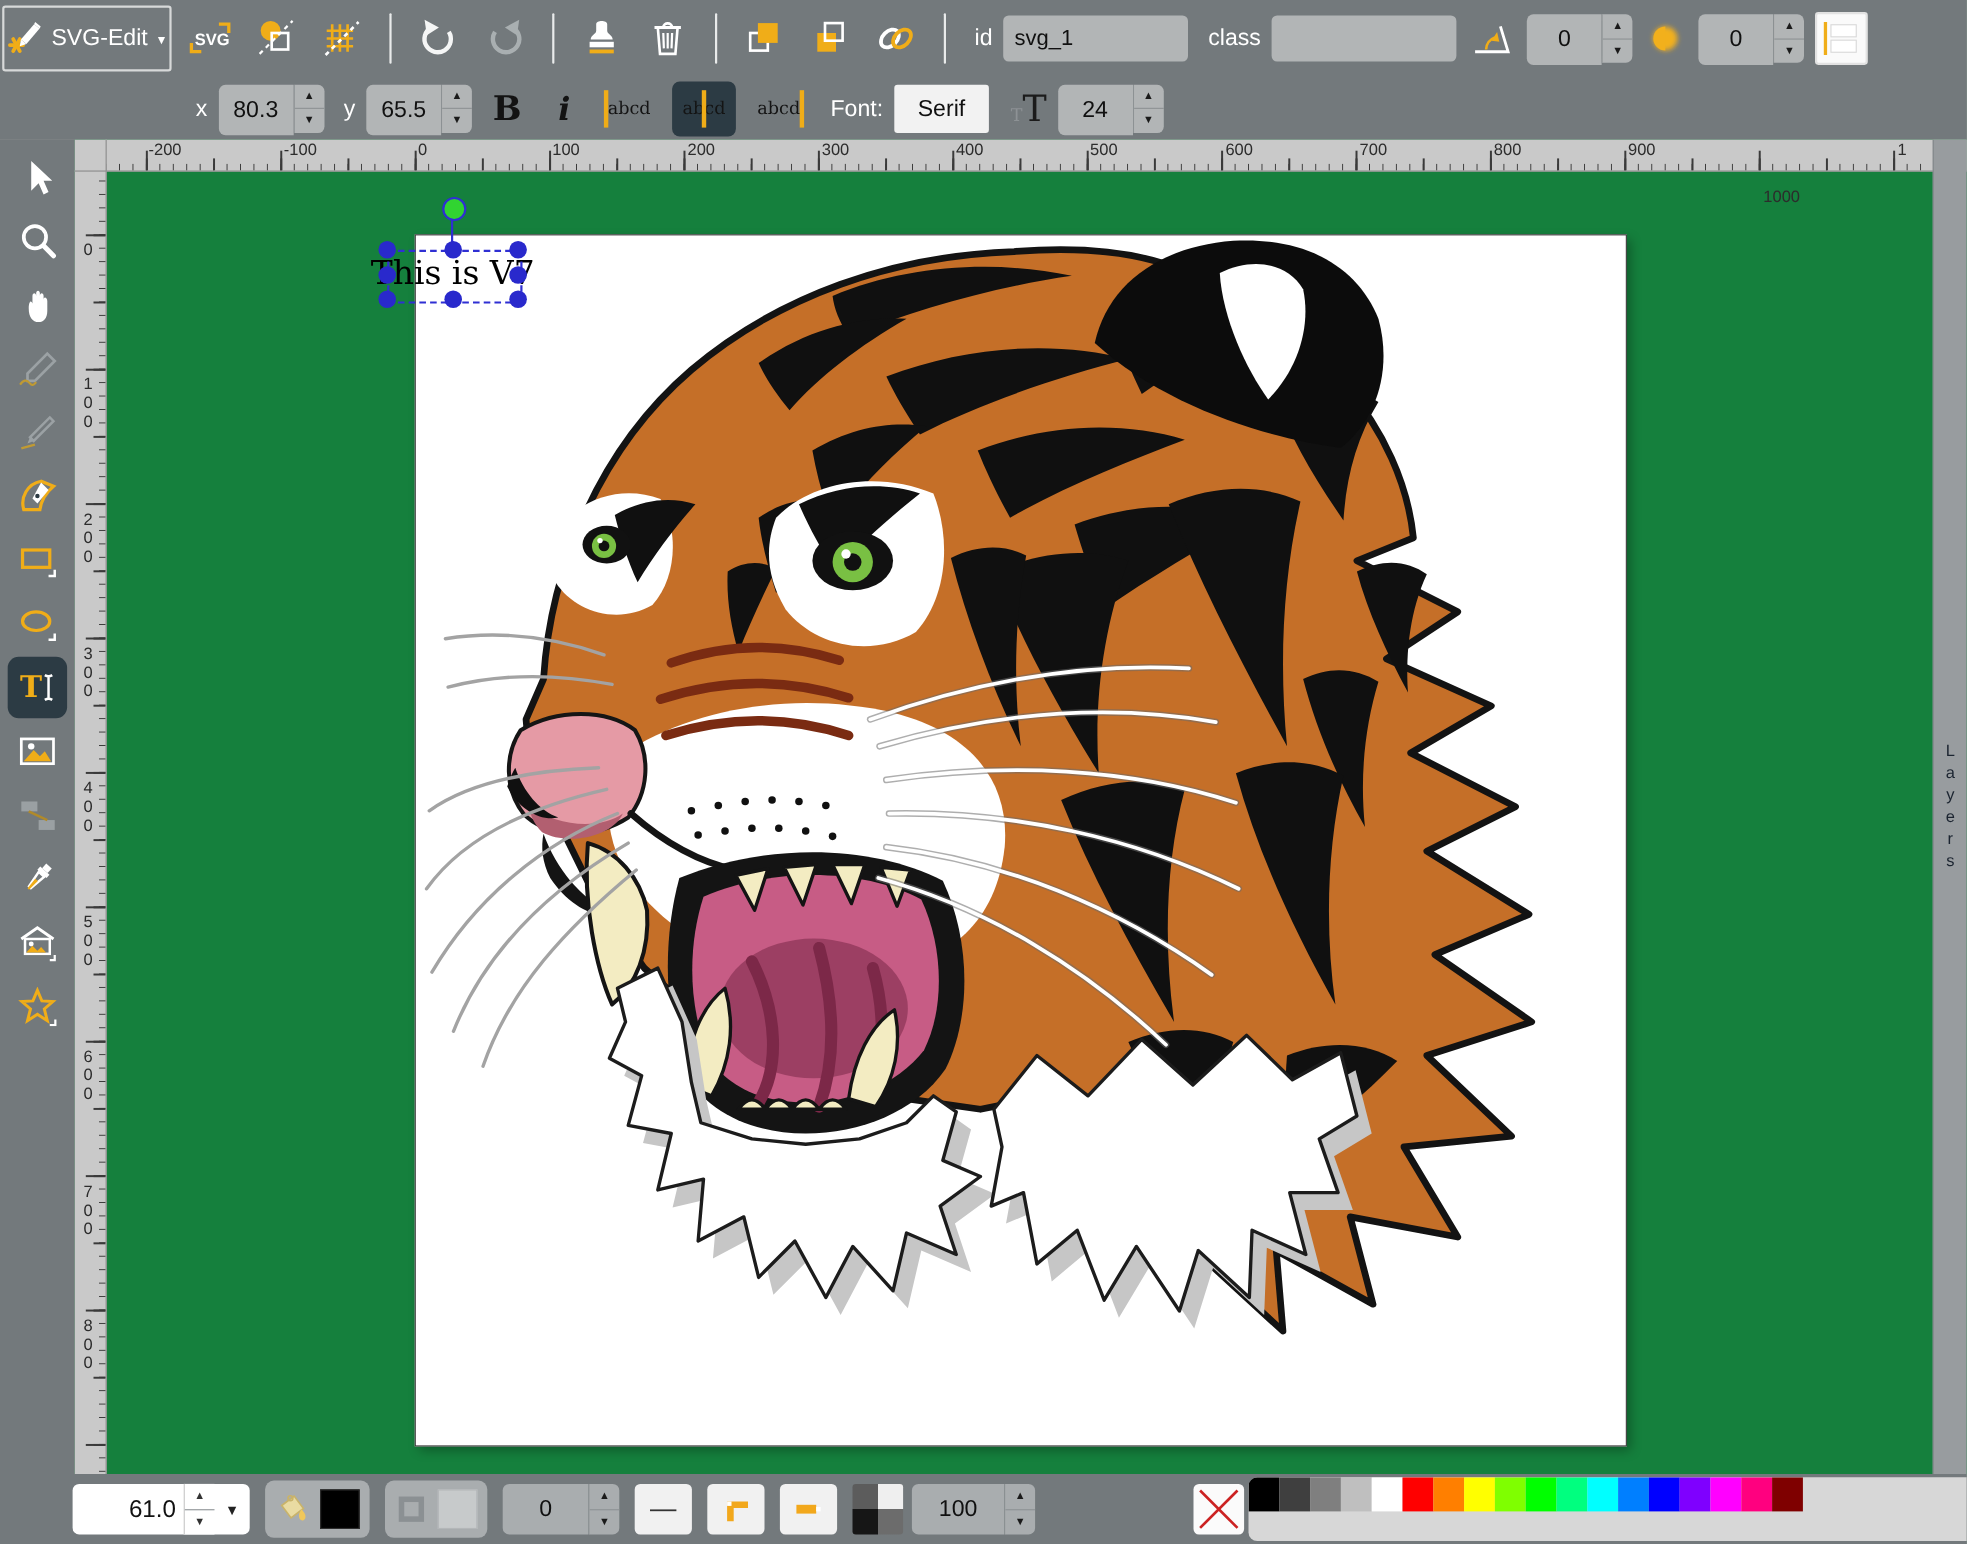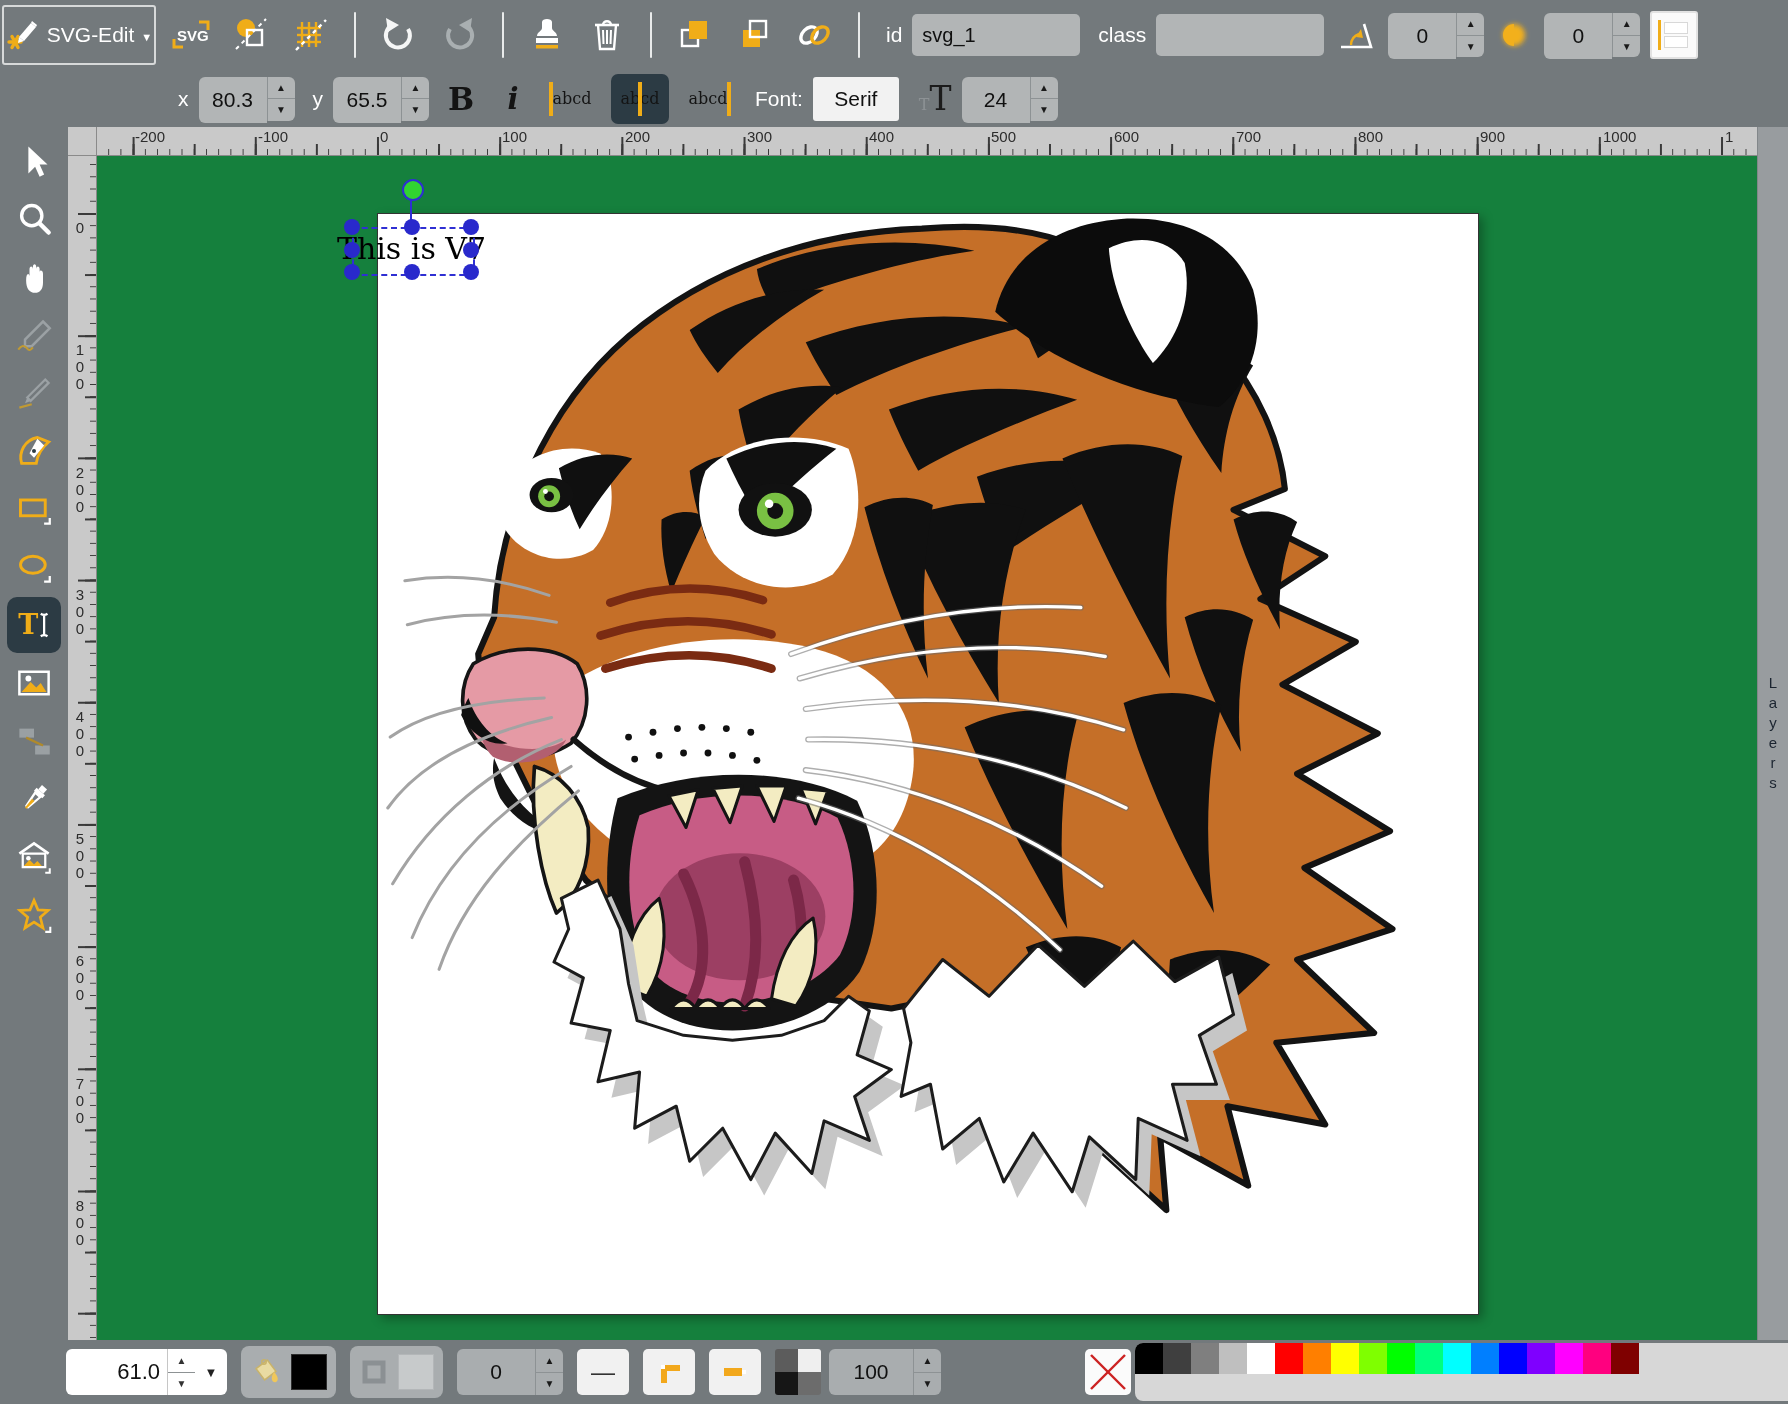--- a/index.html
+++ b/index.html
@@ -401,21 +401,21 @@
         <span class="rlab" style="left: 284px;">0</span>
         <span class="rlab" style="left: 406px;">100</span>
         <span class="rlab" style="left: 529px;">200</span>
         <span class="rlab" style="left: 651px;">300</span>
         <span class="rlab" style="left: 773px;">400</span>
         <span class="rlab" style="left: 895px;">500</span>
         <span class="rlab" style="left: 1018px;">600</span>
         <span class="rlab" style="left: 1140px;">700</span>
         <span class="rlab" style="left: 1262px;">800</span>
         <span class="rlab" style="left: 1384px;">900</span>
-        <span class="rlab" style="left: 1507px;">1000</span>
+        <span class="rlab" style="left: 1507px; margin-top: 43px;">1000</span>
         <span class="rlab" style="left: 1629px;">1</span>
       </div>
     </div>
   <div id="ruler-left">
       <div id="ruler-left-labels">
         <span class="rlabv" style="top: 64px;">0</span>
         <span class="rlabv" style="top: 186px;">1<br>0<br>0</span>
         <span class="rlabv" style="top: 309px;">2<br>0<br>0</span>
         <span class="rlabv" style="top: 431px;">3<br>0<br>0</span>
         <span class="rlabv" style="top: 553px;">4<br>0<br>0</span>

